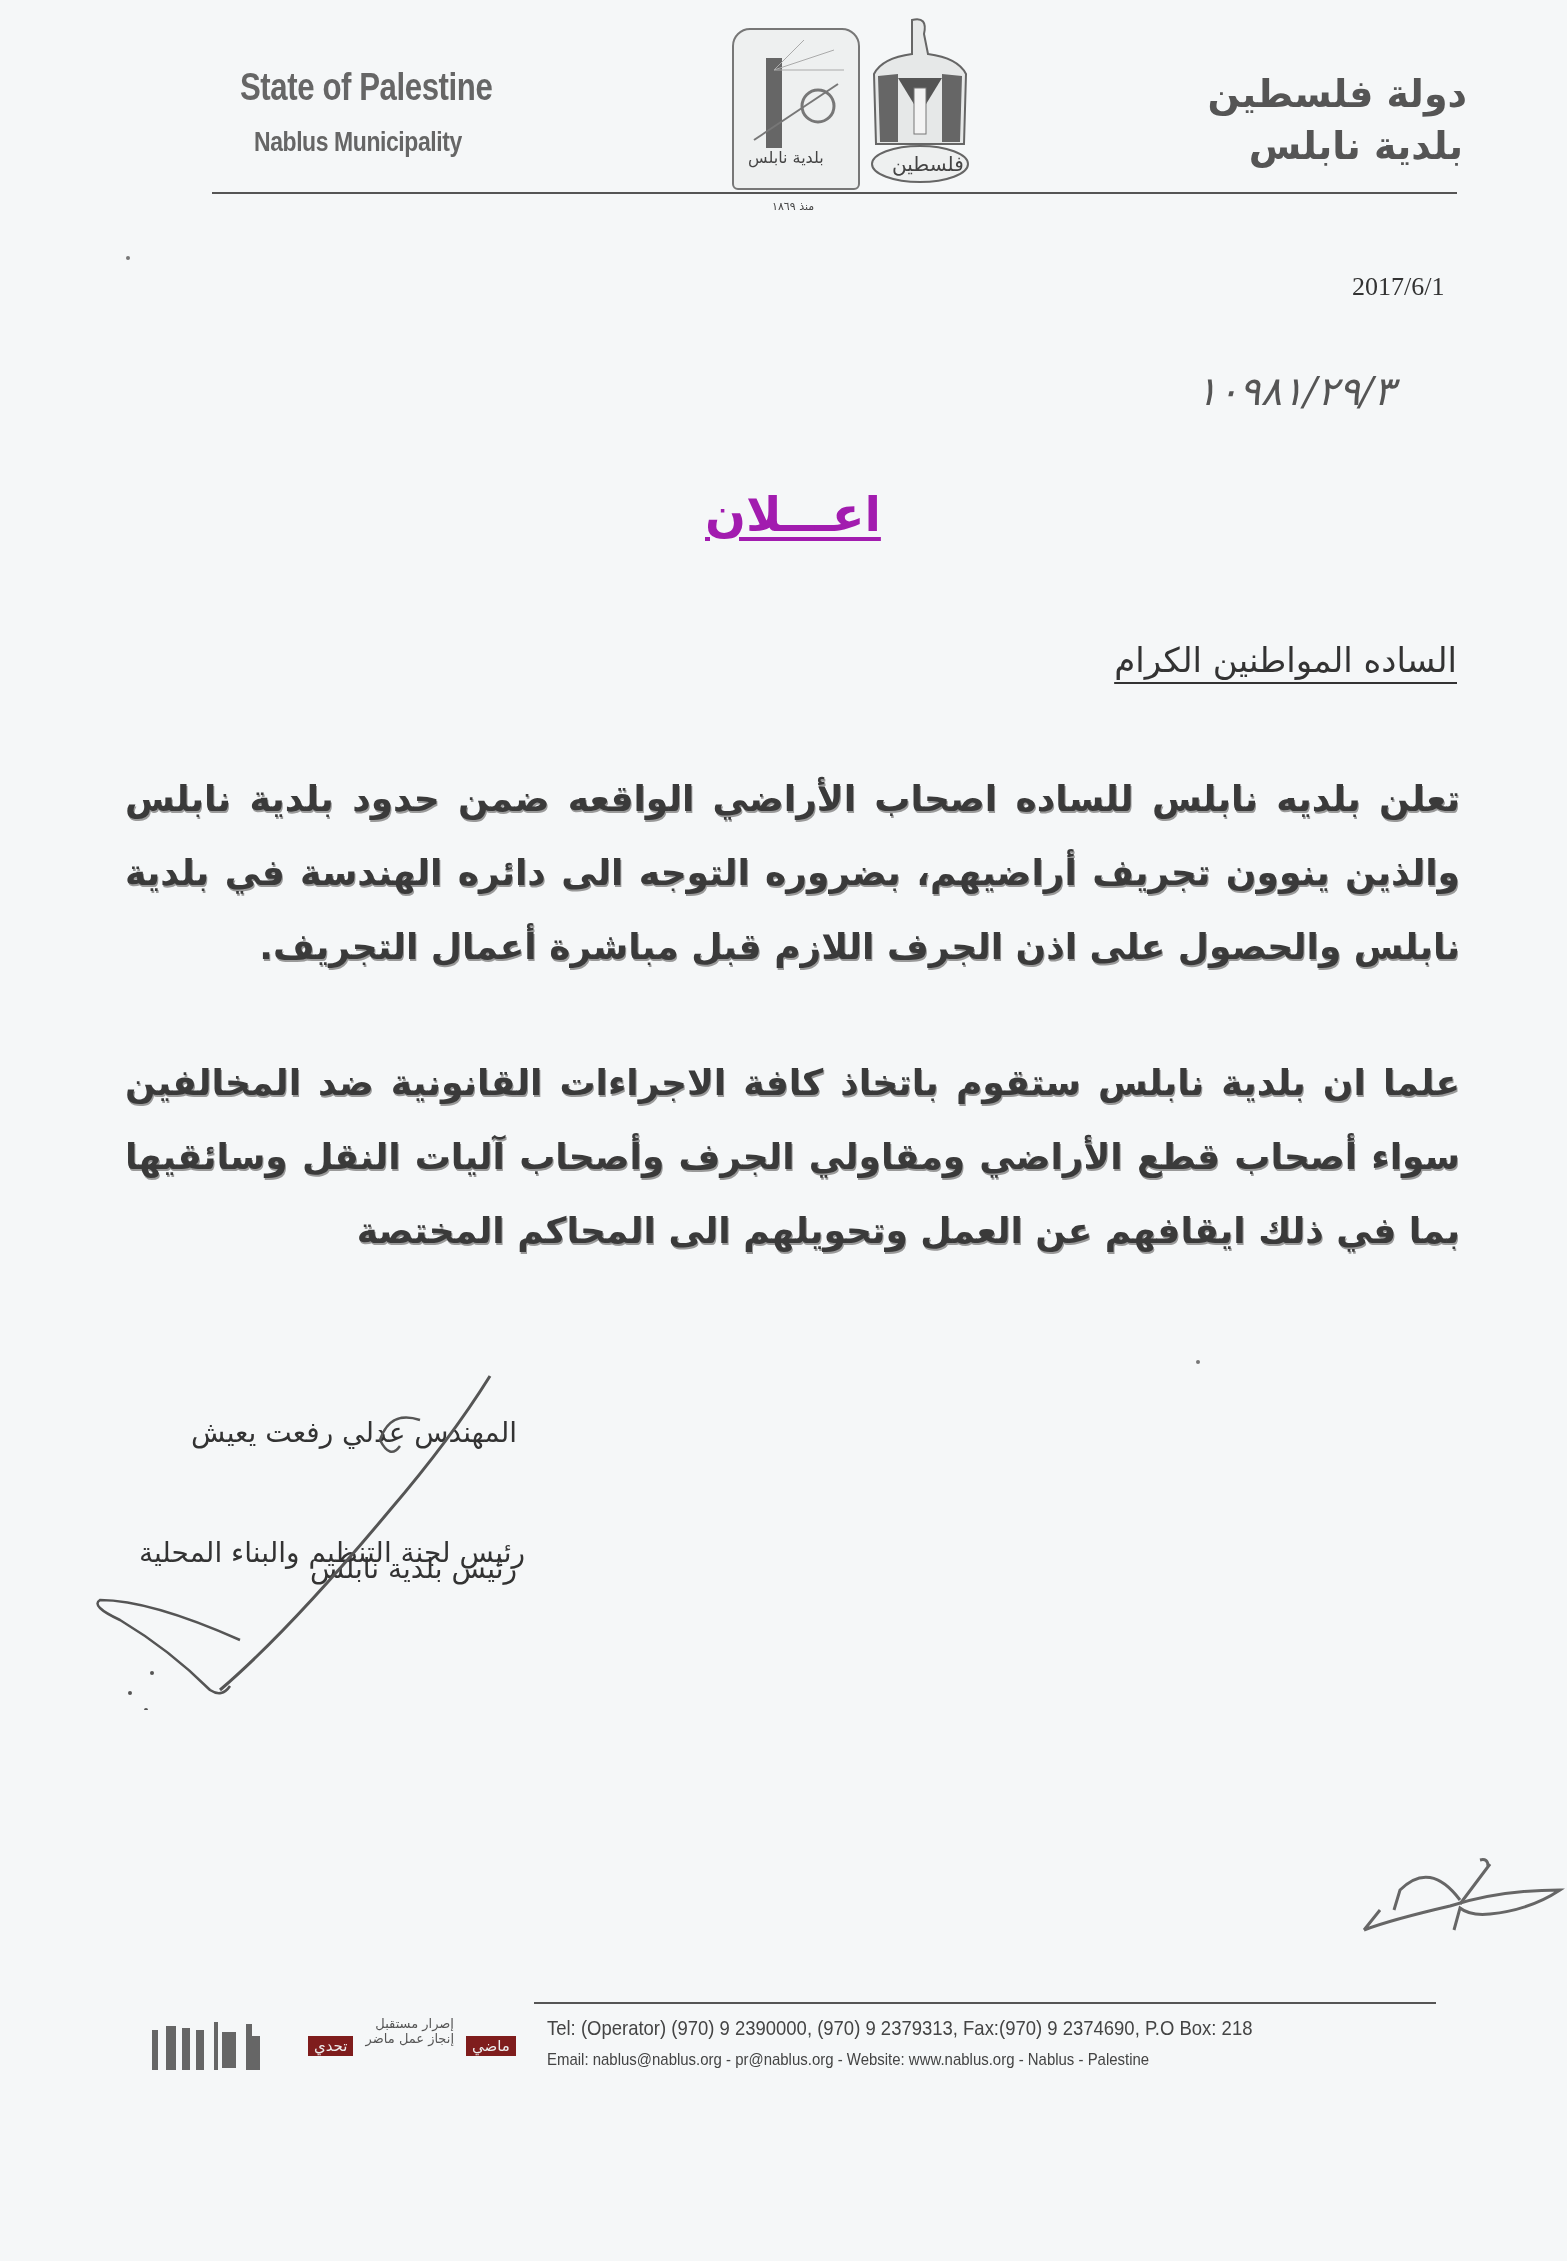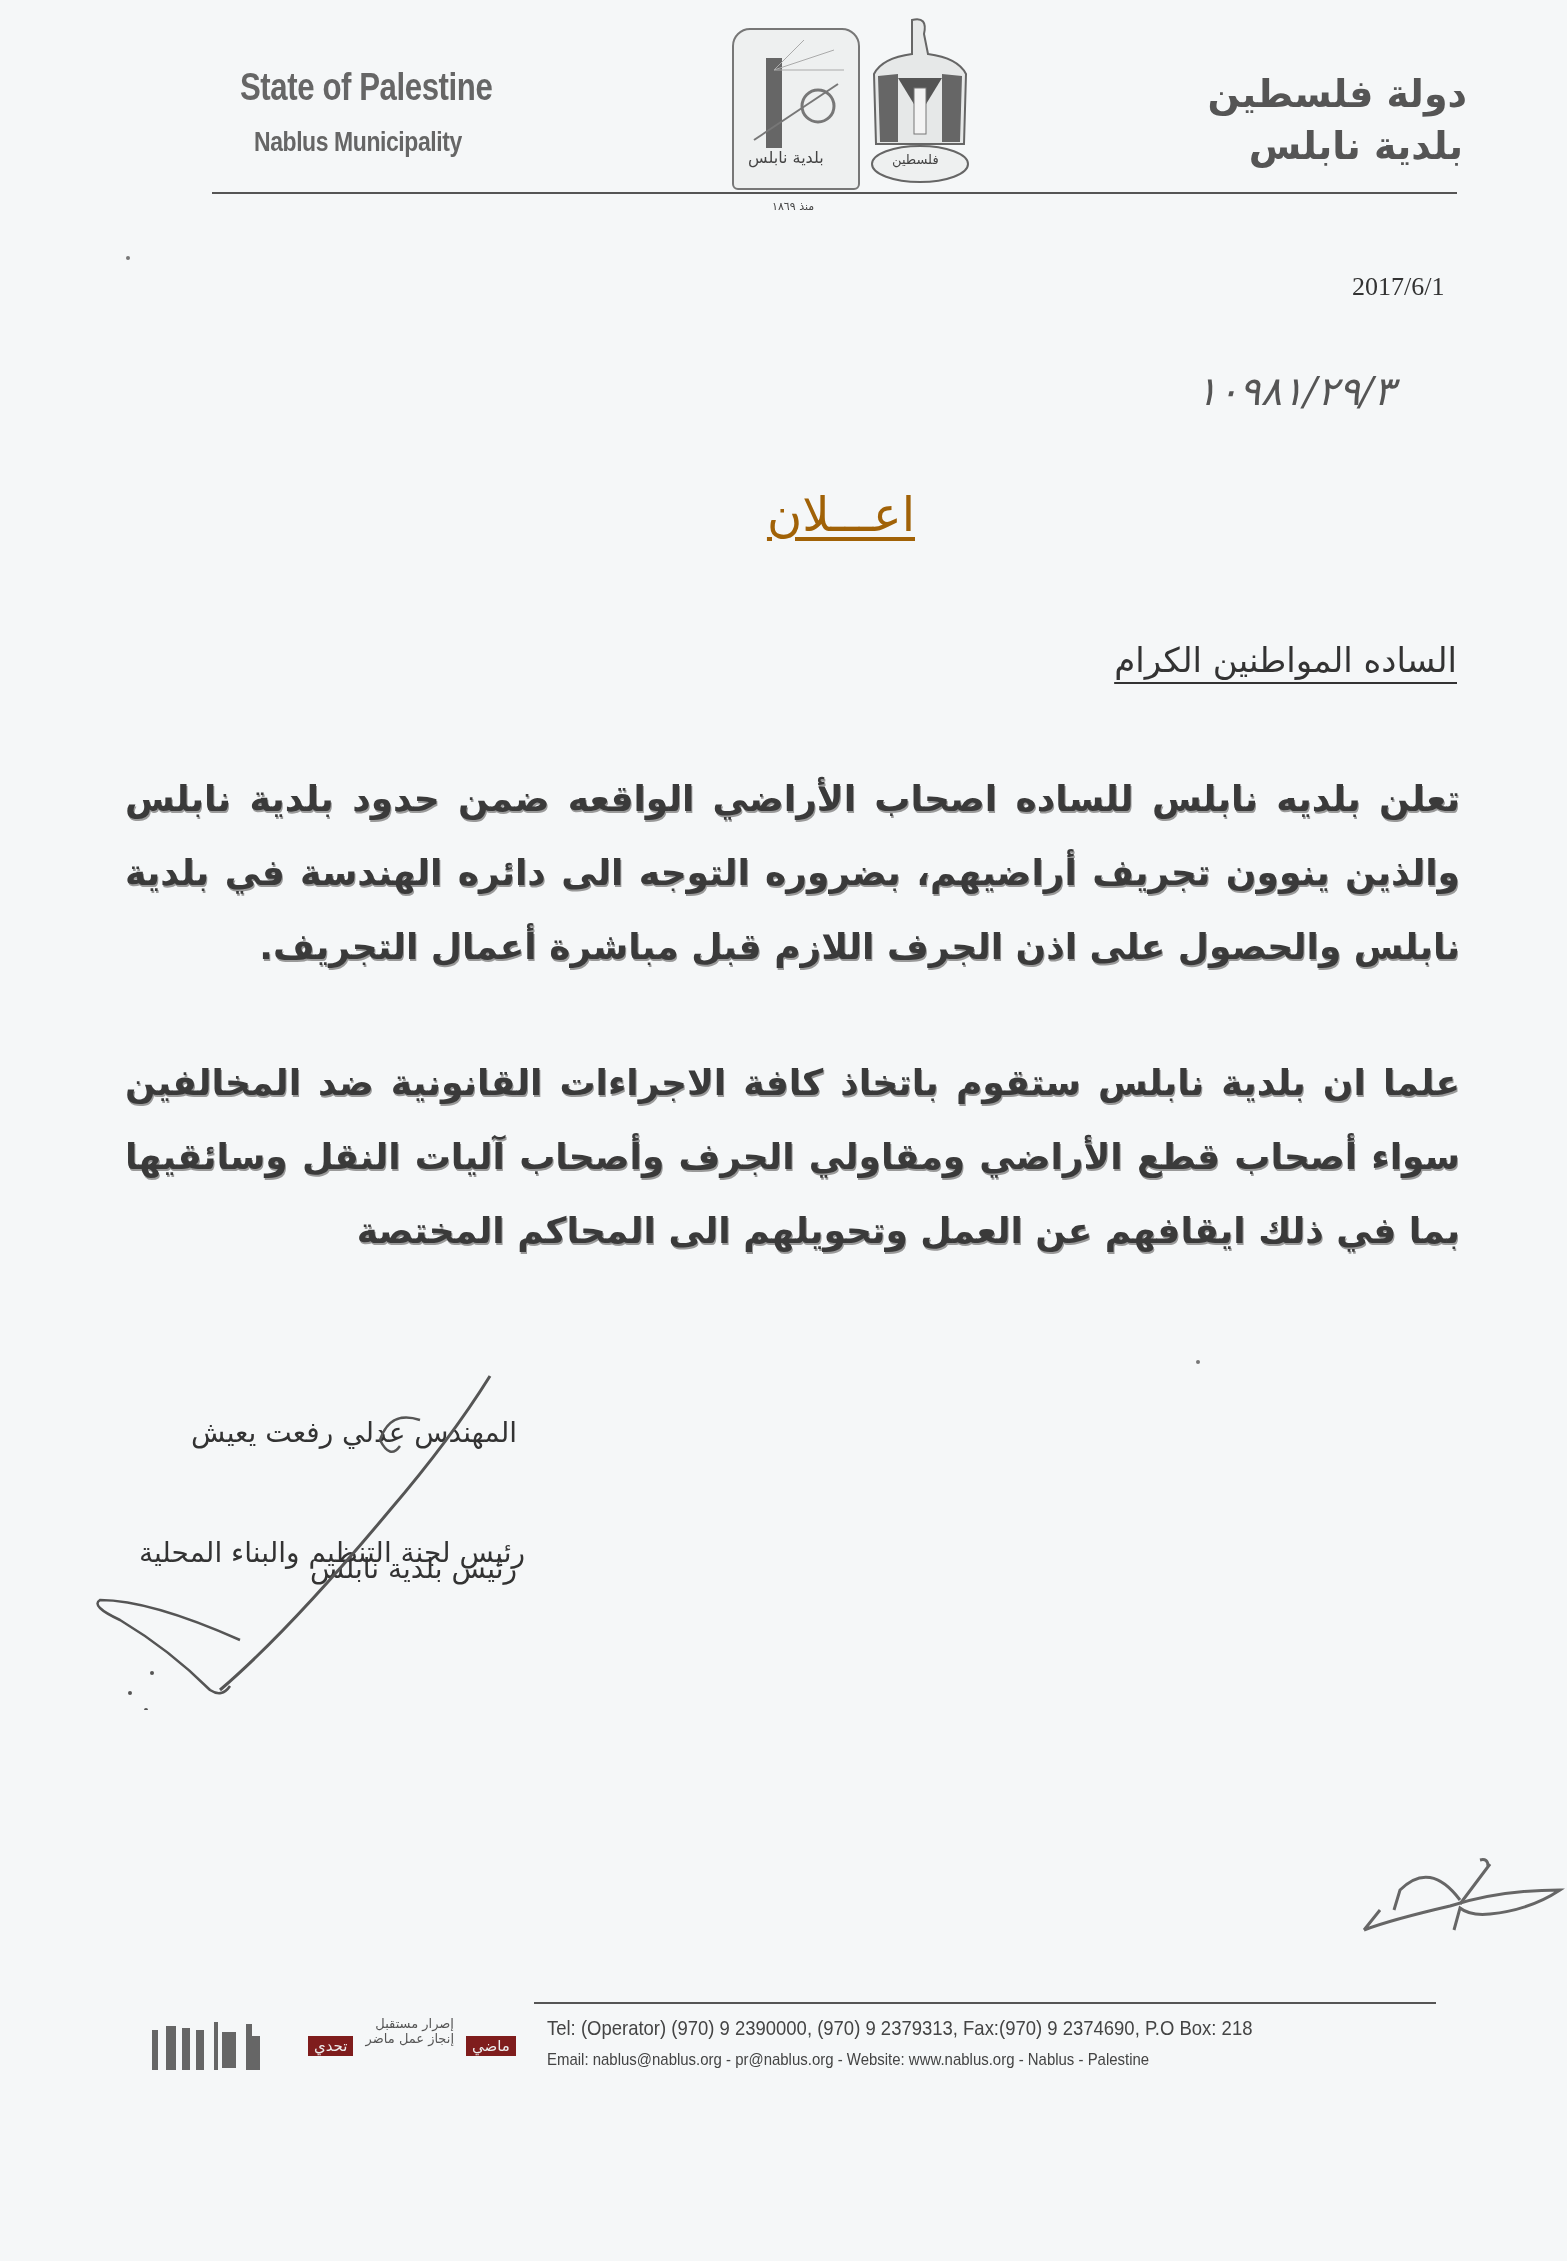--- a/index.html
+++ b/index.html
@@ -25,22 +25,22 @@
     #ar-title { right: 100px; top: 72px; font-size: 38px; }
     #ar-sub { right: 104px; top: 124px; font-size: 38px; }
     .header-rule { left: 212px; top: 192px; width: 1245px; height: 2px; background: #555; }
     #since { left: 772px; top: 200px; font-size: 11px; color: #444; direction: rtl; }
     .emblem { border: 2px solid #777; border-radius: 18px 18px 6px 6px; background: #eef0f0; }
     #nablus-emblem { left: 732px; top: 28px; width: 124px; height: 158px; }
     #palestine-emblem { left: 868px; top: 14px; width: 104px; height: 172px; }
     #date { left: 1352px; top: 272px; font-family: "Liberation Serif", serif; font-size: 26px; color: #333; }
     #ref { left: 1196px; top: 368px; font-size: 40px; color: #555; font-family: "DejaVu Serif", serif; letter-spacing: 2px; direction: rtl; font-style: italic; }
     #announce-title {
-      left: 705px; top: 486px; width: 210px; text-align: right;
-      font-size: 48px; font-weight: normal; color: #a16207; direction: rtl;
+      left: 705px; top: 486px; width: 210px; text-align: left;
+      font-size: 48px; font-weight: bold; color: #a21caf; direction: rtl;
       text-decoration: underline; text-underline-offset: 6px;
     }
     #salutation {
       right: 110px; top: 640px; font-size: 34px; color: #333; direction: rtl;
       text-decoration: underline; text-underline-offset: 10px; text-decoration-thickness: 2px;
     }
     .para {
       left: 125px; width: 1335px; direction: rtl; text-align: justify;
       text-align-last: right;
       font-size: 36px; font-weight: bold; color: #3a3a3a; line-height: 74px;
@@ -88,21 +88,21 @@
 
 <div class="abs" id="palestine-emblem">
   <svg width="104" height="172" viewBox="0 0 104 172">
     <path d="M44 6 Q60 2 56 20 L60 40 Q90 44 98 60 L96 130 L8 130 L6 60 Q14 44 44 40 Z" fill="#e6e8e8" stroke="#666" stroke-width="2"></path>
     <path d="M10 62 L30 60 L30 128 L12 128 Z" fill="#666"></path>
     <path d="M94 62 L74 60 L74 128 L92 128 Z" fill="#666"></path>
     <path d="M30 64 L74 64 L52 100 Z" fill="#555"></path>
     <rect x="46" y="74" width="12" height="46" fill="#f4f4f4" stroke="#777"></rect>
     <ellipse cx="52" cy="150" rx="48" ry="18" fill="#eef0f0" stroke="#666" stroke-width="2"></ellipse>
   </svg>
-  <div class="abs" style="left:24px;top:138px;font-size:13px;direction:rtl;color:#444;">فلسطين</div>
+  <div class="abs" style="left:24px;top:138px;font-size:20px;direction:rtl;color:#444;">فلسطين</div>
 </div>
 
 <div class="abs ar-head" id="ar-title">دولة فلسطين</div>
 <div class="abs ar-head" id="ar-sub">بلدية نابلس</div>
 
 <div class="abs header-rule"></div>
 
 <div class="abs" id="date">2017/6/1</div>
 <div class="abs" id="ref">١٠٩٨١/٢٩/٣</div>
 

